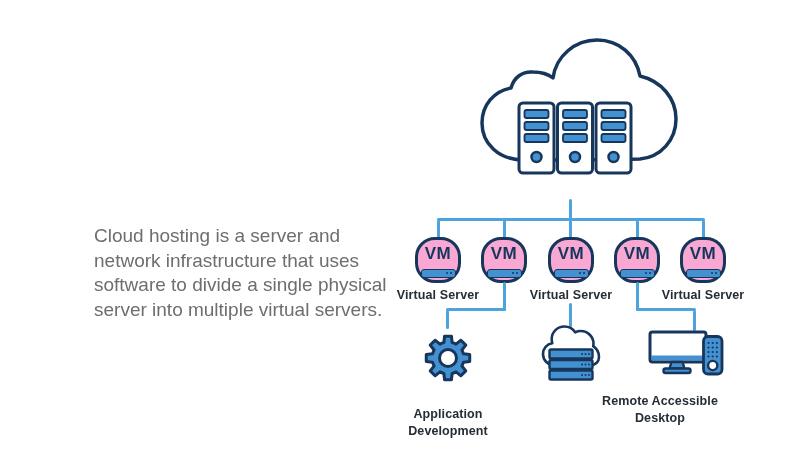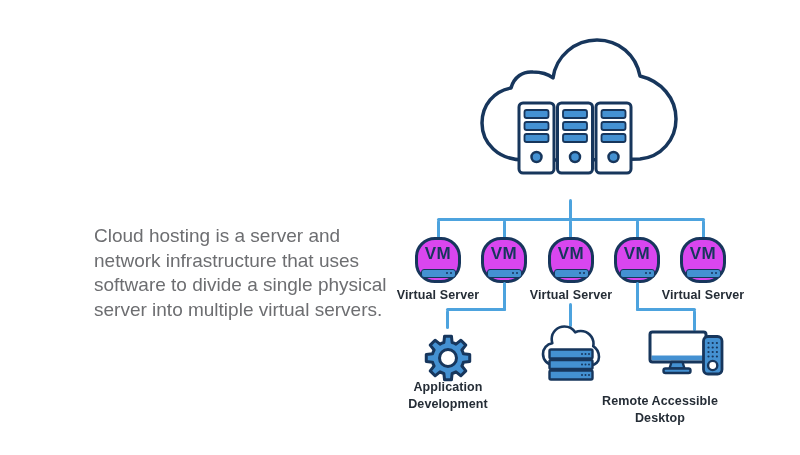--- a/index.html
+++ b/index.html
@@ -12,21 +12,21 @@
   .desc  { position:absolute; left:62px; top:224px; width:312px;
            font-size:19px; line-height:1.3; color:var(--text-gray);margin-left:32px; }
 
   .ln { position:absolute; background:var(--line-blue); border-radius:1.5px; }
 
   .dlabel { position:absolute; text-align:center; font-size:12.5px;
             font-weight:bold; color:var(--label-dark); line-height:1.35;
             letter-spacing:0.1px; }
 
   .vm { position:absolute; top:237px; width:46px; height:46px; box-sizing:border-box;
-        border:3px solid var(--navy); border-radius:20px; background:#d946ef; }
+        border:3px solid var(--navy); border-radius:20px; background:#f9a8d4; }
   .vm-txt { text-align:center; font-weight:bold; font-size:17px; color:var(--navy);
             margin-top:4px; letter-spacing:0.4px; }
   .vm-strip { position:absolute; left:2.5px; right:2.5px; bottom:2.5px; height:9px;
               box-sizing:border-box; background:var(--icon-blue);
               border:1.5px solid var(--navy); border-radius:3px;
               display:flex; align-items:center; justify-content:flex-end;
               gap:1.5px; padding-right:3px; }
   .vm-dot { width:2px; height:2px; border-radius:50%; background:var(--navy); flex:none; }
 
   svg { position:absolute; overflow:visible; }
@@ -165,16 +165,16 @@
       <circle class="ndot" cx="60.5" cy="22" r="1.1"></circle>
         <circle class="ndot" cx="64.7" cy="22" r="1.1"></circle>
         <circle class="ndot" cx="68.9" cy="22" r="1.1"></circle>
       <circle class="ndot" cx="60.5" cy="26.5" r="1.1"></circle>
         <circle class="ndot" cx="64.7" cy="26.5" r="1.1"></circle>
         <circle class="ndot" cx="68.9" cy="26.5" r="1.1"></circle>
     </g>
     <circle class="wfill" stroke-width="2.4" cx="64.7" cy="35.5" r="4.6"></circle>
   </svg>
 
-  <div class="dlabel" style="left:398px; top:379px; width:100px;">Application Development</div>
+  <div class="dlabel" style="left:398px; top:406px; width:100px;">Application Development</div>
   <div class="dlabel" style="left:597px; top:393px; width:126px;">Remote Accessible Desktop</div>
 
 </div>
 
 </body></html>

